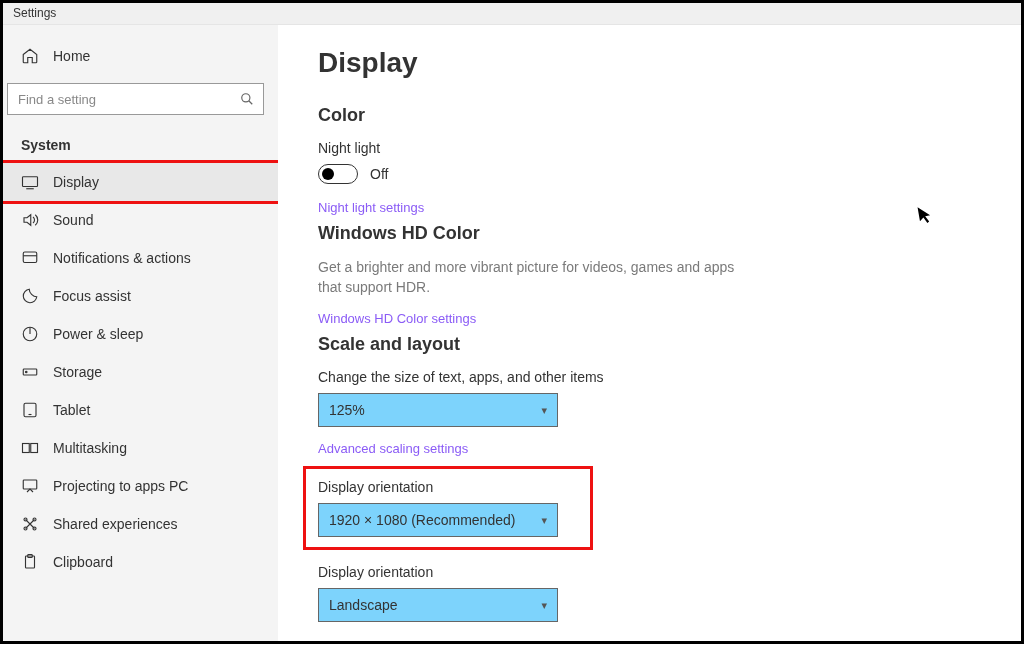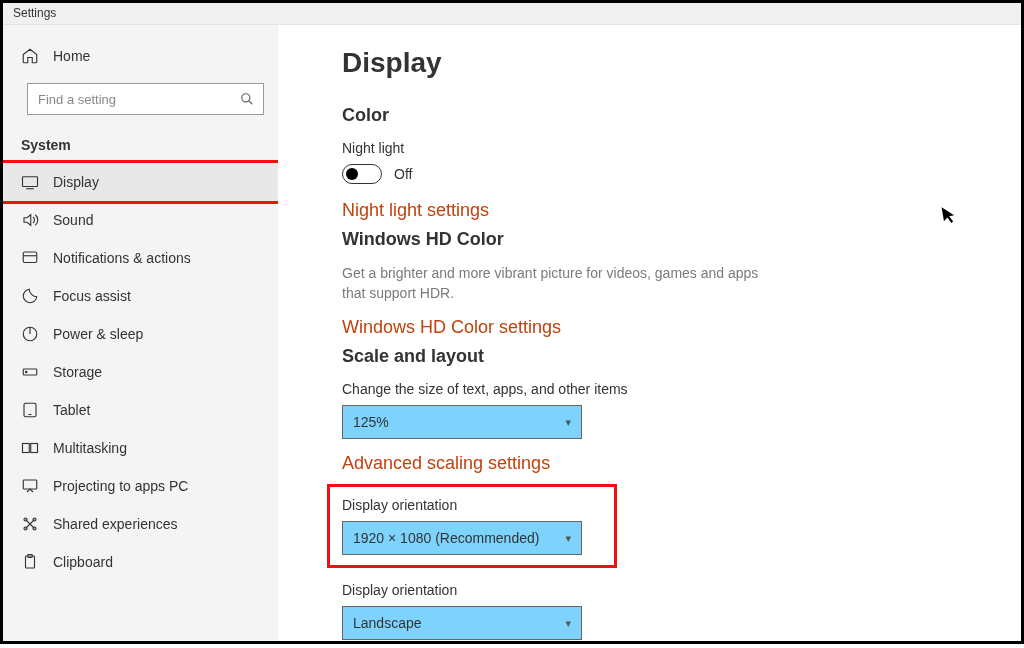--- a/index.html
+++ b/index.html
@@ -24,38 +24,37 @@
     height: 22px;
     padding: 3px 10px;
     font-size: 12px;
     background: #f0f0f0;
     border-bottom: 1px solid #e5e5e5;
   }
   .body {
     flex: 1;
     display: flex;
     overflow: hidden;
-    gap: 24px;
   }
   .sidebar {
     width: 275px;
     background: #f4f4f4;
     padding: 14px 0 0 0;
     overflow-y: auto;
   }
   .home-row {
     display: flex;
     align-items: center;
     gap: 14px;
     padding: 8px 18px;
     cursor: pointer;
   }
   .home-row .icon { width: 18px; height: 18px; display:flex; align-items:center; justify-content:center; }
   .search-wrap {
-    margin: 10px 14px 16px 24px;
+    margin: 10px 14px 16px 4px;
     border-radius: 8px;
   }
   .search {
     width: 100%;
     height: 32px;
     border: 1px solid #999;
     background: #fff;
     padding: 0 32px 0 10px;
     font-size: 13px;
     color: #333;
@@ -94,21 +93,21 @@
     flex: 1;
     padding: 22px 40px;
     overflow-y: auto;
     position: relative;
   }
   h1 { font-size: 28px; font-weight: 600; margin-bottom: 26px; }
   h2 { font-size: 18px; font-weight: 600; margin-top: 24px; margin-bottom: 14px; }
   .section h2:first-child { margin-top: 8px; }
   .label { font-size: 14px; margin-bottom: 8px; margin-top: 14px; }
   .desc { font-size: 14px; color: #7a7a7a; max-width: 420px; line-height: 1.4; margin-bottom: 8px; }
-  .link { color: #c2410c; font-size: 18px; cursor: pointer; margin-top: 6px; display: inline-block; }
+  .link { color: #8b5cf6; font-size: 13px; cursor: pointer; margin-top: 6px; display: inline-block; }
   .toggle-row { display:flex; align-items:center; gap:12px; margin-bottom:10px;}
   .toggle {
     width: 40px; height: 20px; border: 1px solid #333; border-radius: 10px;
     position: relative; cursor: pointer; background:#fff;
   }
   .toggle .knob {
     width: 12px; height: 12px; border-radius: 50%; background:#000;
     position:absolute; top:3px; left:3px;
   }
   .dropdown {

